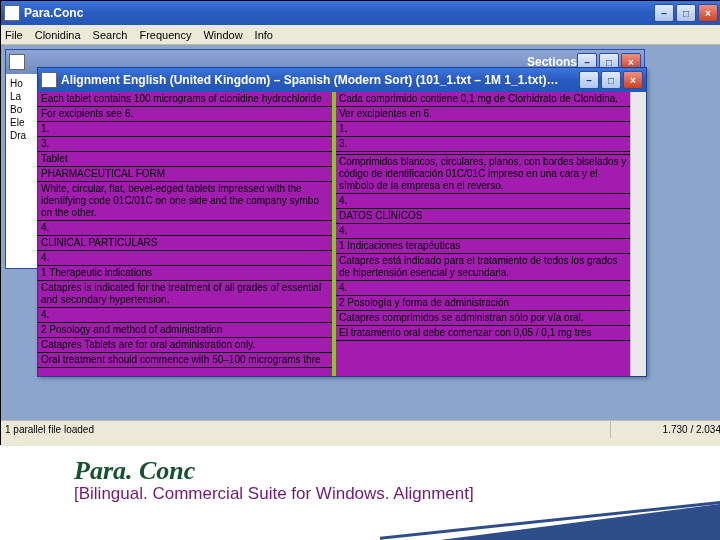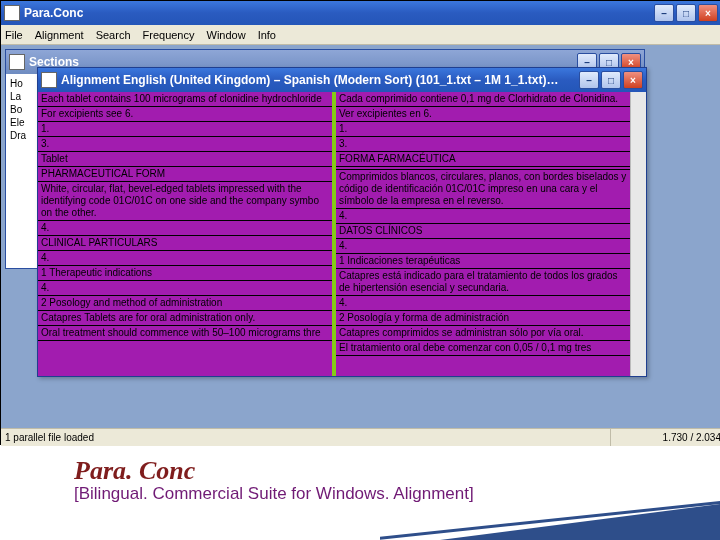--- a/index.html
+++ b/index.html
@@ -1,67 +1,67 @@
 <!DOCTYPE html>
 <html><head>
 <meta charset="utf-8">
 <style>
   * { box-sizing: border-box; margin: 0; padding: 0; }
   body { width: 720px; height: 540px; font-family: Tahoma, sans-serif; font-size: 11px; background: #fff; overflow: hidden; position: relative; }
   .desktop { width: 720px; height: 445px; background: #3a6ea5; position: relative; border: 1px solid #000; }
   
   .win-main { position: absolute; left: 0; top: 0; width: 720px; height: 445px; background: #ece9d8; }
   .titlebar { height: 24px; background: linear-gradient(to bottom,#3b77dd 0%,#2a5bc0 50%,#2456b8 100%); display: flex; align-items: center; padding: 0 3px; color: #fff; font-weight: bold; }
-  .titlebar.inactive { background: linear-gradient(to bottom,#8ea6d6,#6f8cc1); }
+  .titlebar.inactive { background: linear-gradient(to bottom,#8ea6d6,#6f8cc1); text-align: right; }
   .titlebar .icon-slot { width: 16px; height: 16px; background: #fff; margin-right: 4px; border: 1px solid #666; }
   .titlebar .title-text { flex: 1; font-size: 12px; white-space: nowrap; overflow: hidden; text-overflow: ellipsis; }
   .win-btns { display: flex; gap: 2px; }
   .win-btn { width: 20px; height: 18px; background: linear-gradient(#e0eafc,#b0c4ec); border: 1px solid #2a4ea0; border-radius: 2px; display: flex; align-items: center; justify-content: center; font-size: 10px; font-weight: bold; color: #1a3a7a; cursor: pointer; }
   .win-btn.close { background: linear-gradient(#f09080,#d04020); color: #fff; }
   .menubar { height: 20px; background: #ece9d8; display: flex; align-items: center; padding: 0 4px; gap: 12px; font-size: 11px; border-bottom: 1px solid #c0bca8; }
   .menubar span { cursor: pointer; }
   .main-client { position: absolute; left:0; top:44px; right:0; bottom:18px; background:#8ba5cc; }
-  .statusbar { position:absolute; left:0; right:0; bottom:0; height:18px; background:#ece9d8; border-top:1px solid #c0bca8; display:flex; align-items:flex-start; font-size:10px; }
+  .statusbar { position:absolute; left:0; right:0; bottom:8px; height:18px; background:#ece9d8; border-top:1px solid #c0bca8; display:flex; align-items:flex-start; font-size:10px; }
   .status-left { flex:1; padding-left:4px; border-right:1px solid #c0bca8; height:100%; display:flex; align-items:center;}
   .status-right { width:110px; text-align:right; height:100%; display:flex; align-items:center; justify-content:flex-end;}
   
   .win-sections { position:absolute; left:4px; top:48px; width:640px; height:220px; background:#fff; border:1px solid #2a4ea0; }
   .win-sections .body { background:#fff; padding:4px; font-size:10px; color:#000; }
   .win-sections .body div { margin-bottom:2px; }
   
   .win-align { position:absolute; left:36px; top:66px; width:610px; height:310px; background:#fff; border:1px solid #1f3f90; box-shadow: 2px 2px 4px rgba(0,0,0,.25);}
   .align-body { display:flex; height:calc(100% - 24px); background:#a21caf; overflow-y:auto; }
   .col { flex:1; font-size:10px; color:#000; }
   .col + .col { border-left:4px solid #84cc16; }
   .seg { border-bottom:1px solid #000; padding:1px 3px; line-height:1.2; }
   .scroll-track { width:16px; background:#e8e8e8; border-left:1px solid #bbb; }
   
   .caption-area { position:absolute; left:0; top:450px; width:720px; padding: 6px 0 0 74px; }
-  .caption-title { font-family: Georgia, 'Times New Roman', serif; font-style: italic; font-weight: bold; font-size: 26px; color:#7f1d1d; margin-bottom: -2px;}
+  .caption-title { font-family: Georgia, 'Times New Roman', serif; font-style: italic; font-weight: bold; font-size: 26px; color:#14532d; margin-bottom: -2px;}
   .caption-sub { font-family: Liberation Sans, sans-serif; font-size: 17px; color:#701a75; }
   .wedge { position:absolute; right:0; bottom:0; width:0; height:0; border-right: 280px solid #2e4e8a; border-top: 36px solid transparent; }
   .wedge-line { position:absolute; right:0; bottom:36px; width:340px; height:3px; background:#2e4e8a; transform: skewY(-6deg); transform-origin: right bottom; }
 </style>
 </head>
 <body>
 
 <div class="desktop">
   <div class="win-main">
     <div class="titlebar">
       <div class="icon-slot"></div>
       <div class="title-text">Para.Conc</div>
       <div class="win-btns">
         <div class="win-btn">–</div>
         <div class="win-btn">□</div>
         <div class="win-btn close">×</div>
       </div>
     </div>
     <div class="menubar">
       <span>File</span>
-      <span>Alignment</span>
+      <span>Clonidina</span>
       <span>Search</span>
       <span>Frequency</span>
       <span>Window</span>
       <span>Info</span>
     </div>
     <div class="main-client"></div>
     <div class="statusbar">
       <div class="status-left">1 parallel file loaded</div>
       <div class="status-right">1.730 / 2.034</div>
     </div>
@@ -101,31 +101,31 @@
             <div class="seg">For excipients see 6.</div>
             <div class="seg">1.</div>
             <div class="seg">3.</div>
             <div class="seg">Tablet</div>
             <div class="seg">PHARMACEUTICAL FORM</div>
             <div class="seg">White, circular, flat, bevel-edged tablets impressed with the identifying code 01C/01C on one side and the company symbo on the other.</div>
             <div class="seg">4.</div>
             <div class="seg">CLINICAL PARTICULARS</div>
             <div class="seg">4.</div>
             <div class="seg">1 Therapeutic indications</div>
+            <div class="seg">Catapres is indicated for the treatment of all grades of essential and secondary hypertension.</div>
             <div class="seg">4.</div>
             <div class="seg">2 Posology and method of administration</div>
             <div class="seg">Catapres Tablets are for oral administration only.</div>
             <div class="seg">Oral treatment should commence with 50–100 micrograms thre</div>
           </div>
         <div class="col" id="col-right">
             <div class="seg">Cada comprimido contiene 0,1 mg de Clorhidrato de Clonidina.</div>
             <div class="seg">Ver excipientes en 6.</div>
             <div class="seg">1.</div>
             <div class="seg">3.</div>
-            <div class="seg">FORMA FARMACÉUTICA</div>
             <div class="seg"></div>
             <div class="seg">Comprimidos blancos, circulares, planos, con bordes biselados y código de identificación 01C/01C impreso en una cara y el símbolo de la empresa en el reverso.</div>
             <div class="seg">4.</div>
             <div class="seg">DATOS CLÍNICOS</div>
             <div class="seg">4.</div>
             <div class="seg">1 Indicaciones terapéuticas</div>
             <div class="seg">Catapres está indicado para el tratamiento de todos los grados de hipertensión esencial y secundaria.</div>
             <div class="seg">4.</div>
             <div class="seg">2 Posología y forma de administración</div>
             <div class="seg">Catapres comprimidos se administran sólo por vía oral.</div>

